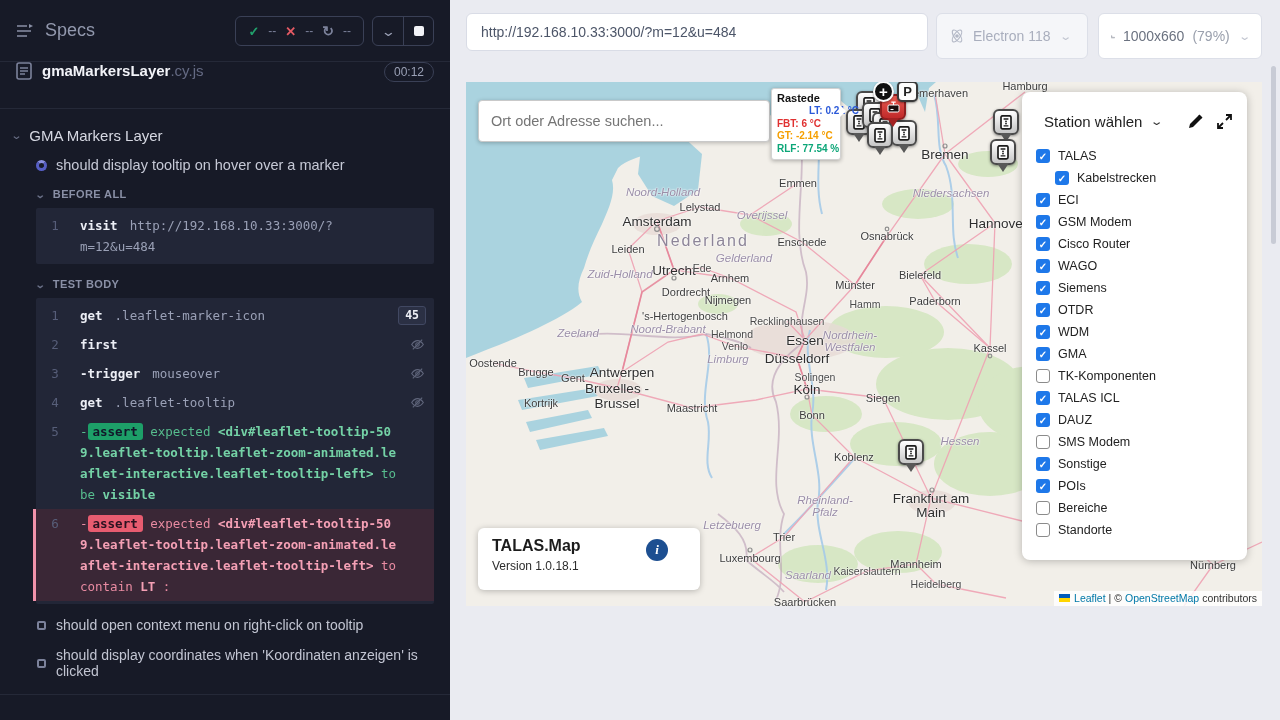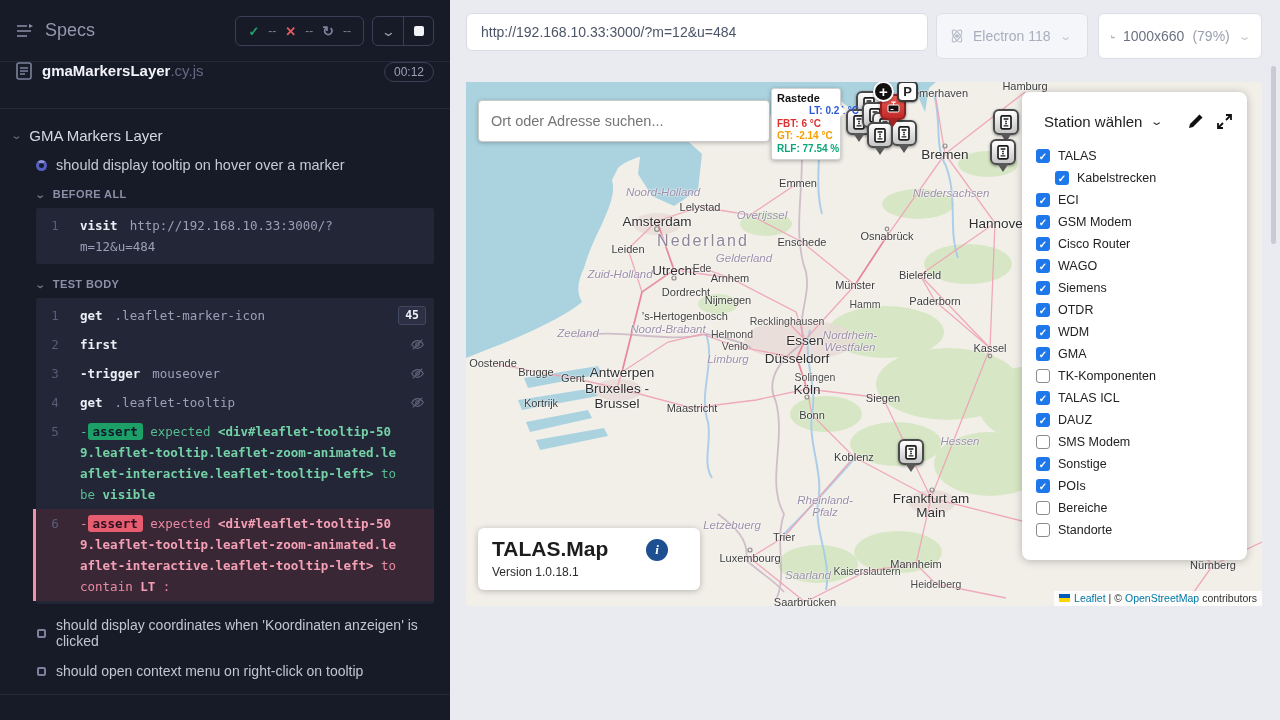--- a/index.html
+++ b/index.html
@@ -90,21 +90,21 @@
   .panel-title-chev { color:#333; font-size:11px; margin-left:10px; transform:scaleX(1.5); }
   .panel-icons { margin-left:auto; display:flex; gap:12px; align-items:center; }
   .checklist { padding:4px 0 0 14px; display:flex; flex-direction:column; gap:8px; }
   .chk-row { display:flex; align-items:center; gap:8px; height:14px; font-size:12.5px; color:#222; }
   .chk-row.indent { margin-left:19px; }
   .cbox { width:14px; height:14px; border-radius:3px; flex:none; display:flex; align-items:center; justify-content:center; }
   .cbox.on { background:#1e78e9; color:#fff; font-size:10px; font-weight:bold; }
   .cbox.off { background:#fff; border:1.5px solid #8b8b8b; }
 
   #about-box { position:absolute; left:12px; top:446px; width:222px; height:62px; background:#fff; border-radius:6px; box-shadow:0 1px 6px rgba(0,0,0,.25); padding:9px 14px; }
-  .about-title { font-size:21px; font-weight:bold; color:#1c1c1c; margin-bottom:4px; }
+  .about-title { font-size:16px; font-weight:bold; color:#1c1c1c; margin-bottom:4px; }
   .about-ver { font-size:12px; color:#2c2c2c; }
   .info-ico { position:absolute; right:32px; top:11px; width:22px; height:22px; border-radius:50%; background:#1d4f91; color:#fff; font-size:13px; font-weight:bold; font-style:italic; font-family:"Liberation Serif",serif; display:flex; align-items:center; justify-content:center; }
 
   #attribution { position:absolute; right:0; bottom:0; background:rgba(255,255,255,.8); font-size:10.5px; color:#333; padding:1px 5px 2px; display:flex; align-items:center; gap:3px; }
   .ua-flag { display:inline-block; width:11px; height:8px; background:linear-gradient(#005bbb 50%,#ffd500 50%); margin-right:1px; }
   .attr-link { color:#0078a8; text-decoration:none; }
 </style>
 </head>
 <body>
 
@@ -183,25 +183,25 @@
               <circle cx="8" cy="8" r="1.9" fill="none" stroke="#6b7188" stroke-width="1.1"></circle>
               <path d="M3 13.2L13 2.8" stroke="#6b7188" stroke-width="1.2"></path>
             </svg></span></div>
         <div class="cmd-row row-passed"><span class="cmd-num">5</span><span class="a-plain">-</span><span class="badge-pass">assert</span> <span class="a-plain">expected</span> <span class="a-sel">&lt;div#leaflet-tooltip-509.leaflet-tooltip.leaflet-zoom-animated.leaflet-interactive.leaflet-tooltip-left&gt;</span> <span class="a-plain">to be</span> <span class="a-sel">visible</span> </div>
         <div class="cmd-row row-failed"><span class="cmd-num">6</span><span class="a-plain">-</span><span class="badge-fail">assert</span> <span class="a-plain">expected</span> <span class="a-sel">&lt;div#leaflet-tooltip-509.leaflet-tooltip.leaflet-zoom-animated.leaflet-interactive.leaflet-tooltip-left&gt;</span> <span class="a-plain">to contain</span> <span class="a-sel">LT</span> <span class="a-plain">:</span> </div>
       </div>
 
     <div id="pending-list">
         <div class="pending-row">
           <span class="pend-sq"></span>
-          <span>should display coordinates when 'Koordinaten anzeigen' is clicked</span>
+          <span>should open context menu on right-click on tooltip</span>
         </div>
         <div class="pending-row">
           <span class="pend-sq"></span>
-          <span>should open context menu on right-click on tooltip</span>
+          <span>should display coordinates when 'Koordinaten anzeigen' is clicked</span>
         </div>
       </div>
     <div id="tests-divider"></div>
   </div>
 </div>
 
 <div id="stage">
   <input id="url-bar" readonly="" value="http://192.168.10.33:3000/?m=12&amp;u=484" style="">
   <div class="hdr-btn" id="browser-btn">
     <svg width="16" height="16" viewBox="0 0 16 16">

